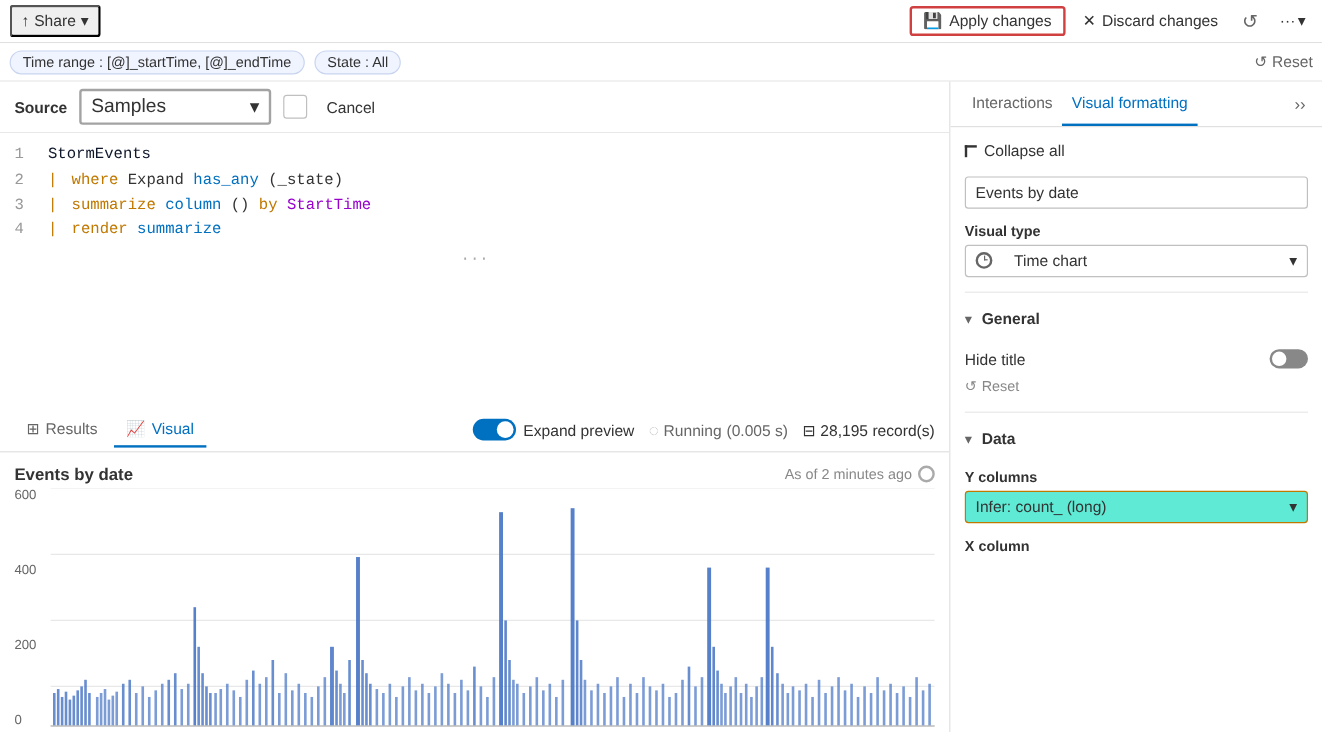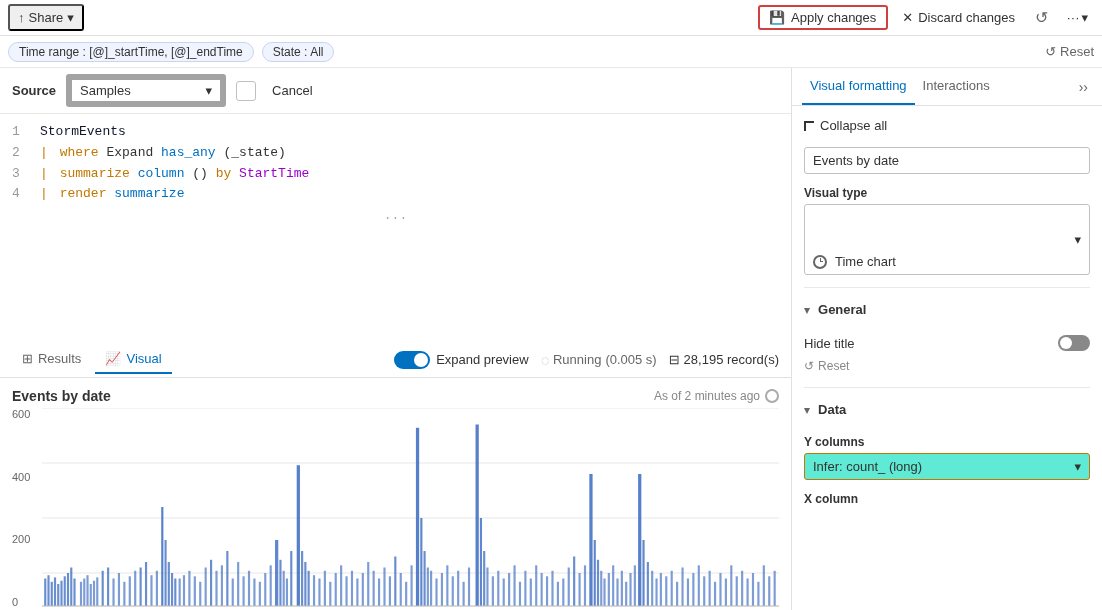--- a/index.html
+++ b/index.html
@@ -43,22 +43,22 @@
     .left-panel { flex: 1; border-right: 1px solid #e0e0e0; overflow: hidden; display: flex; flex-direction: column; }
 
     
     .source-row {
       display: flex; align-items: center; gap: 10px;
       padding: 6px 12px; border-bottom: 1px solid #e8e8e8;
     }
     .source-label { font-size: 13px; font-weight: 600; color: #333; }
     .source-select {
       display: flex; align-items: center; justify-content: space-between;
-      border: 6px solid #a3a3a3; border-radius: 3px; padding: 3px 8px;
-      min-width: 160px; cursor: pointer; background: #fff; font-size: 13px;
+      border: 2px solid #a3a3a3; border-radius: 3px; padding: 3px 8px;
+      min-width: 160px; cursor: pointer; background: #fff; font-size: 16px;
     }
     .cancel-btn { display: flex; align-items: center; gap: 5px; cursor: pointer; font-size: 13px; color: #333; border: none; background: none; padding: 3px 6px; }
 
     
     .code-editor {
       flex: 1; padding: 8px 12px; font-family: 'Consolas', 'Courier New', monospace;
       font-size: 13px; line-height: 1.6; overflow-y: auto; background: #fff;
     }
     .code-line { display: flex; gap: 12px; }
     .line-num { color: #999; min-width: 16px; user-select: none; }
@@ -437,45 +437,45 @@
           </svg>
         </div>
       </div>
 
     </div>
   </div>
 
   <div class="right-panel">
     <div class="right-panel-tabs">
       <div style="display:flex; align-items:center;">
+        <div class="right-tab">
+          <span>Interactions</span>
+        </div>
         <div class="right-tab active">
           <span>Visual formatting</span>
-        </div>
-        <div class="right-tab">
-          <span>Interactions</span>
         </div>
       </div>
       <span class="collapse-chevron">››</span>
     </div>
 
     <div class="rp-body">
 
       <div class="collapse-all-row">
         <span style="font-size:14px; border-top:2px solid #333; border-left:2px solid #333; width:10px; height:10px; display:inline-block;"></span>
         <span>Collapse all</span>
       </div>
 
       <div class="field-group">
         <input class="field-input" type="text" value="Events by date" style="">
       </div>
 
       <div class="field-group">
         <div class="field-label">Visual type</div>
         <div class="dropdown-field">
-          <span style="display:flex;align-items:center;gap:8px;margin-top:44px;">
+          <span style="display:flex;gap:18px;">
             <span style="width:14px;height:14px;border:2px solid #666;border-radius:50%;display:inline-block;position:relative;">
               <span style="position:absolute;top:1px;left:5px;width:1px;height:4px;background:#666;"></span>
               <span style="position:absolute;top:4px;left:5px;width:3px;height:1px;background:#666;"></span>
             </span>
             <span>Time chart</span>
           </span>
           <span>▾</span>
         </div>
       </div>
 

